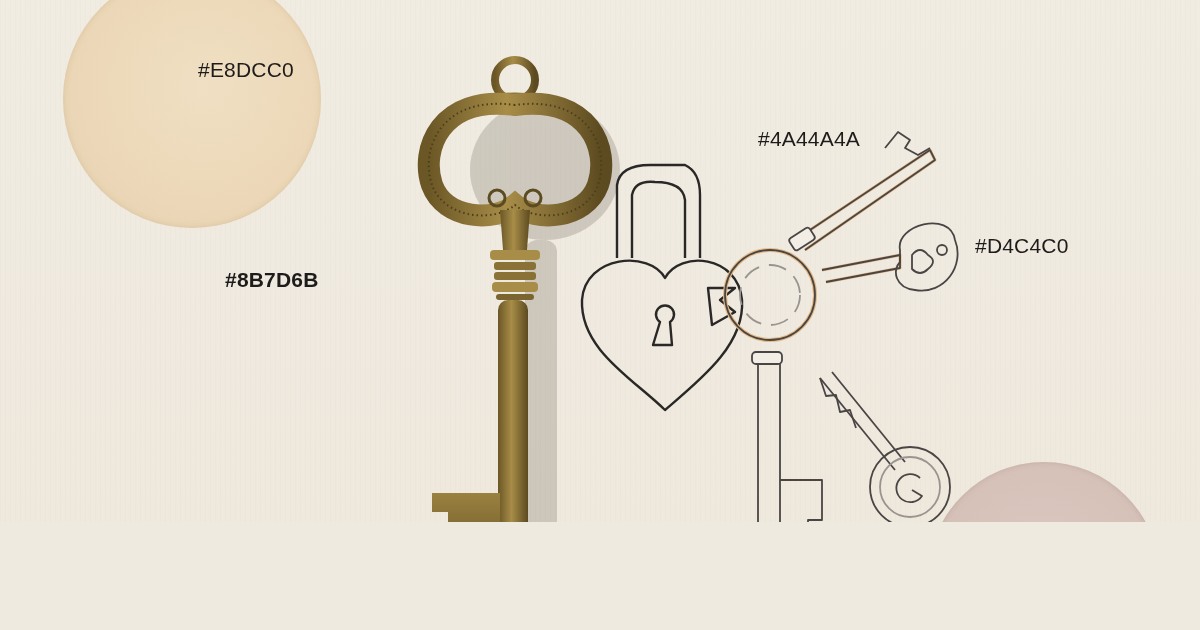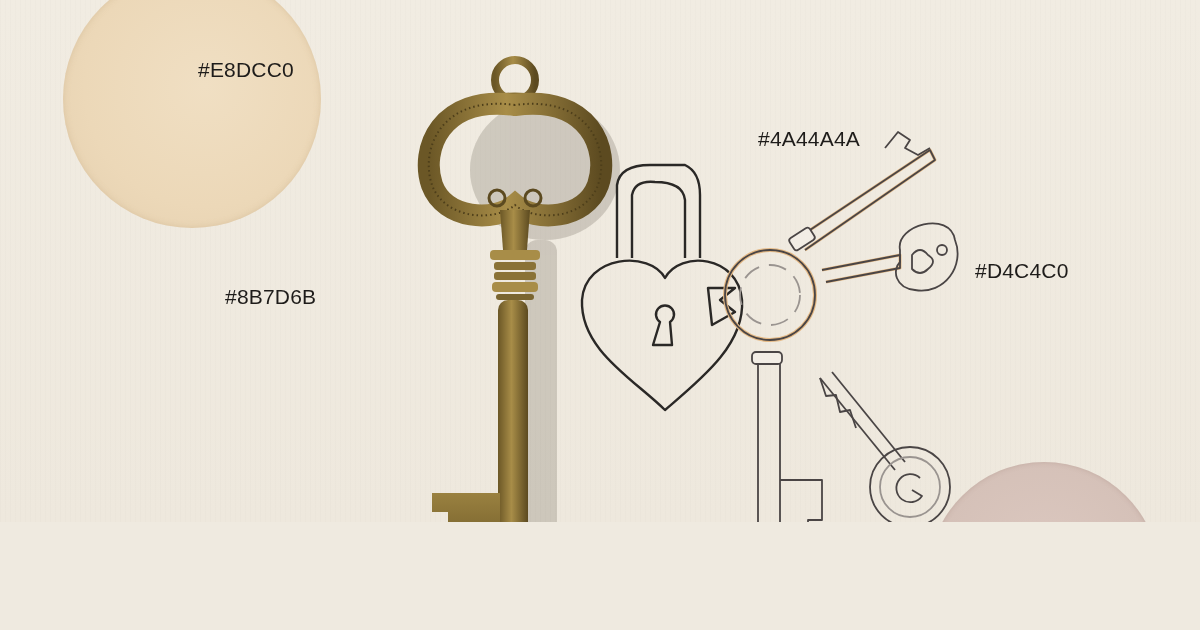--- a/index.html
+++ b/index.html
@@ -11,22 +11,22 @@
   .swatch{position:absolute;border-radius:50%;}
   .swatch-beige{left:63px;top:-30px;width:258px;height:258px;
     background:radial-gradient(circle at 55% 45%, #f0dfc3 0%, #ecd8b8 60%, #e4cfae 100%);
     box-shadow:inset 0 0 6px rgba(190,160,120,0.35);}
   .swatch-mauve{left:928px;top:462px;width:232px;height:232px;
     background:radial-gradient(circle at 50% 45%, #dcc8c0 0%, #d4c0b7 70%, #cbb6ad 100%);
     box-shadow:inset 0 0 5px rgba(150,120,110,0.3);}
   .label{position:absolute;font-family:"Liberation Sans",sans-serif;font-size:21px;color:#1e1c1a;letter-spacing:0.2px;}
   .label-e8dcc0{left:198px;top:58px;}
   .label-4a44a4a{left:758px;top:127px;}
-  .label-d4c4c0{left:975px;top:234px;margin-top:25px;}
-  .label-8b7d6b{left:225px;top:285px;}
+  .label-d4c4c0{left:975px;top:234px;}
+  .label-8b7d6b{left:225px;top:268px;font-weight:bold;}
   svg.art{position:absolute;left:0;top:0;}
 </style>
 </head>
 <body>
 
 <div class="canvas">
 
   <div class="swatch swatch-beige"></div>
   <div class="swatch swatch-mauve"></div>
 

